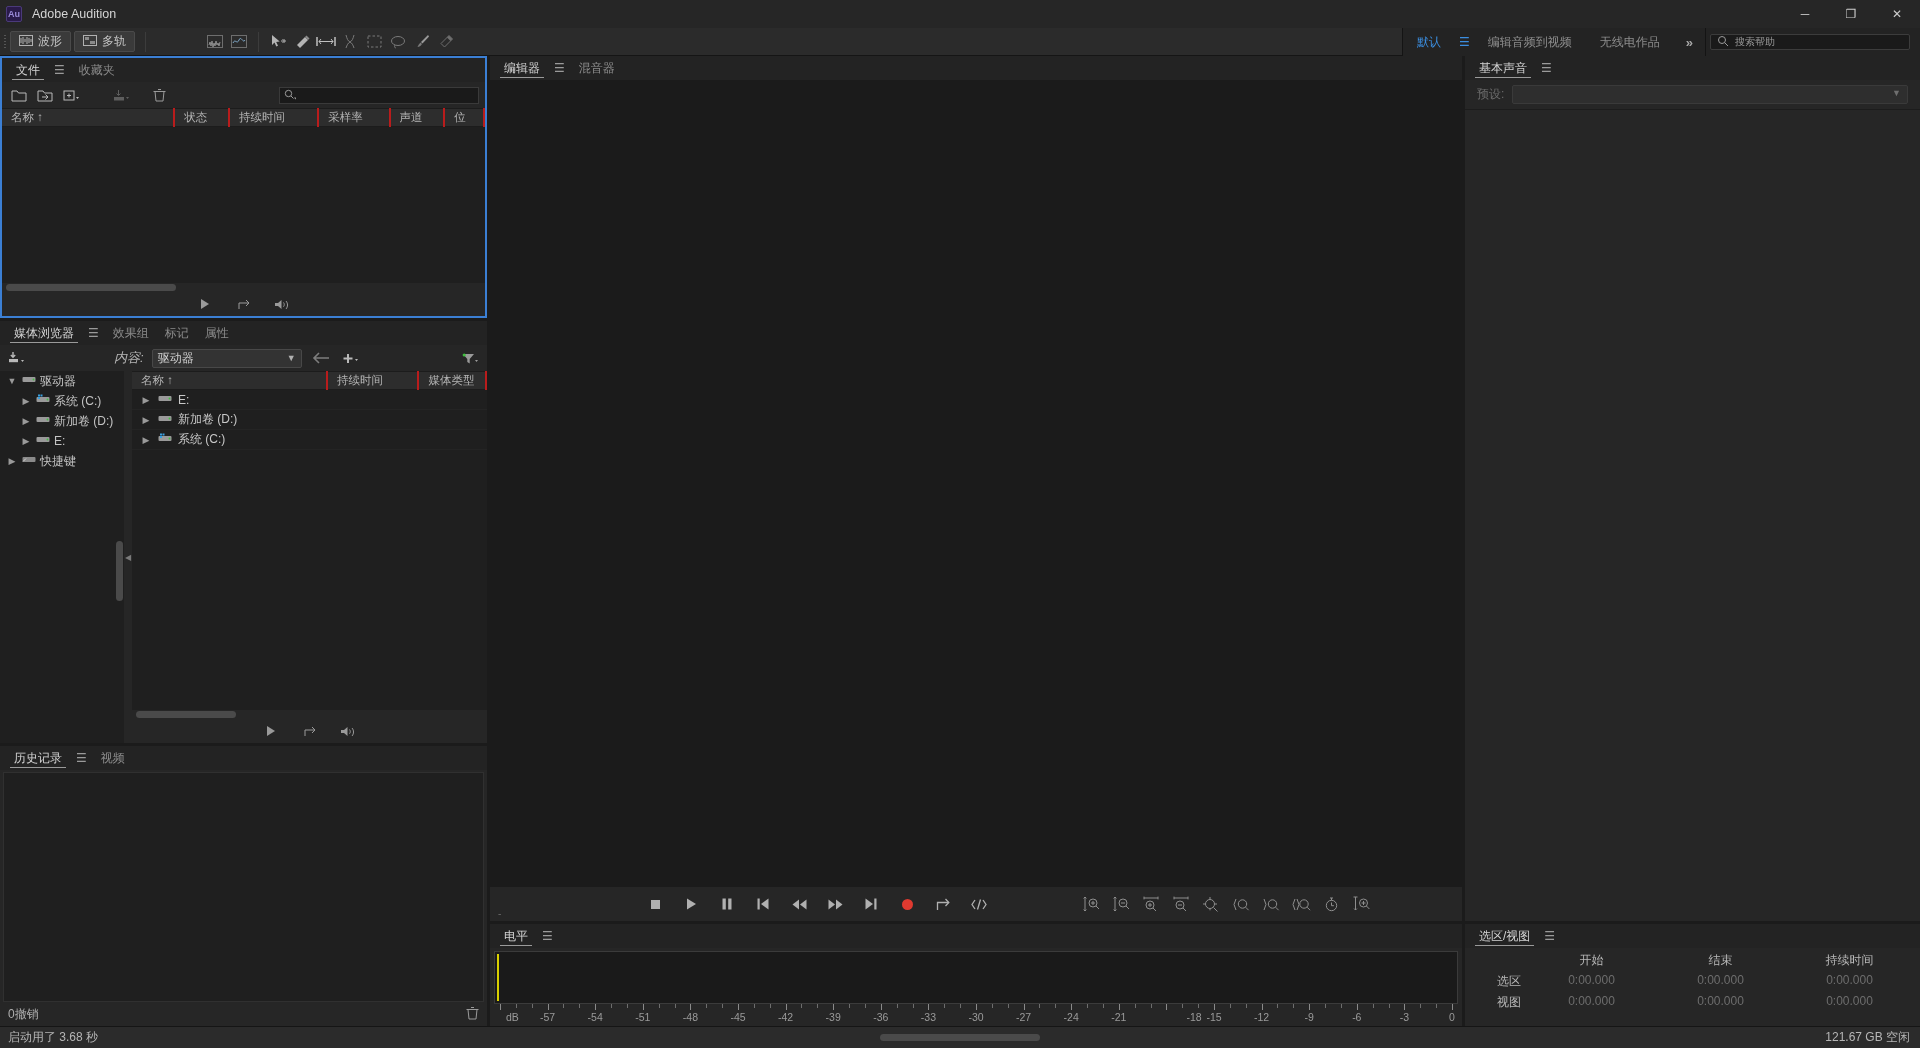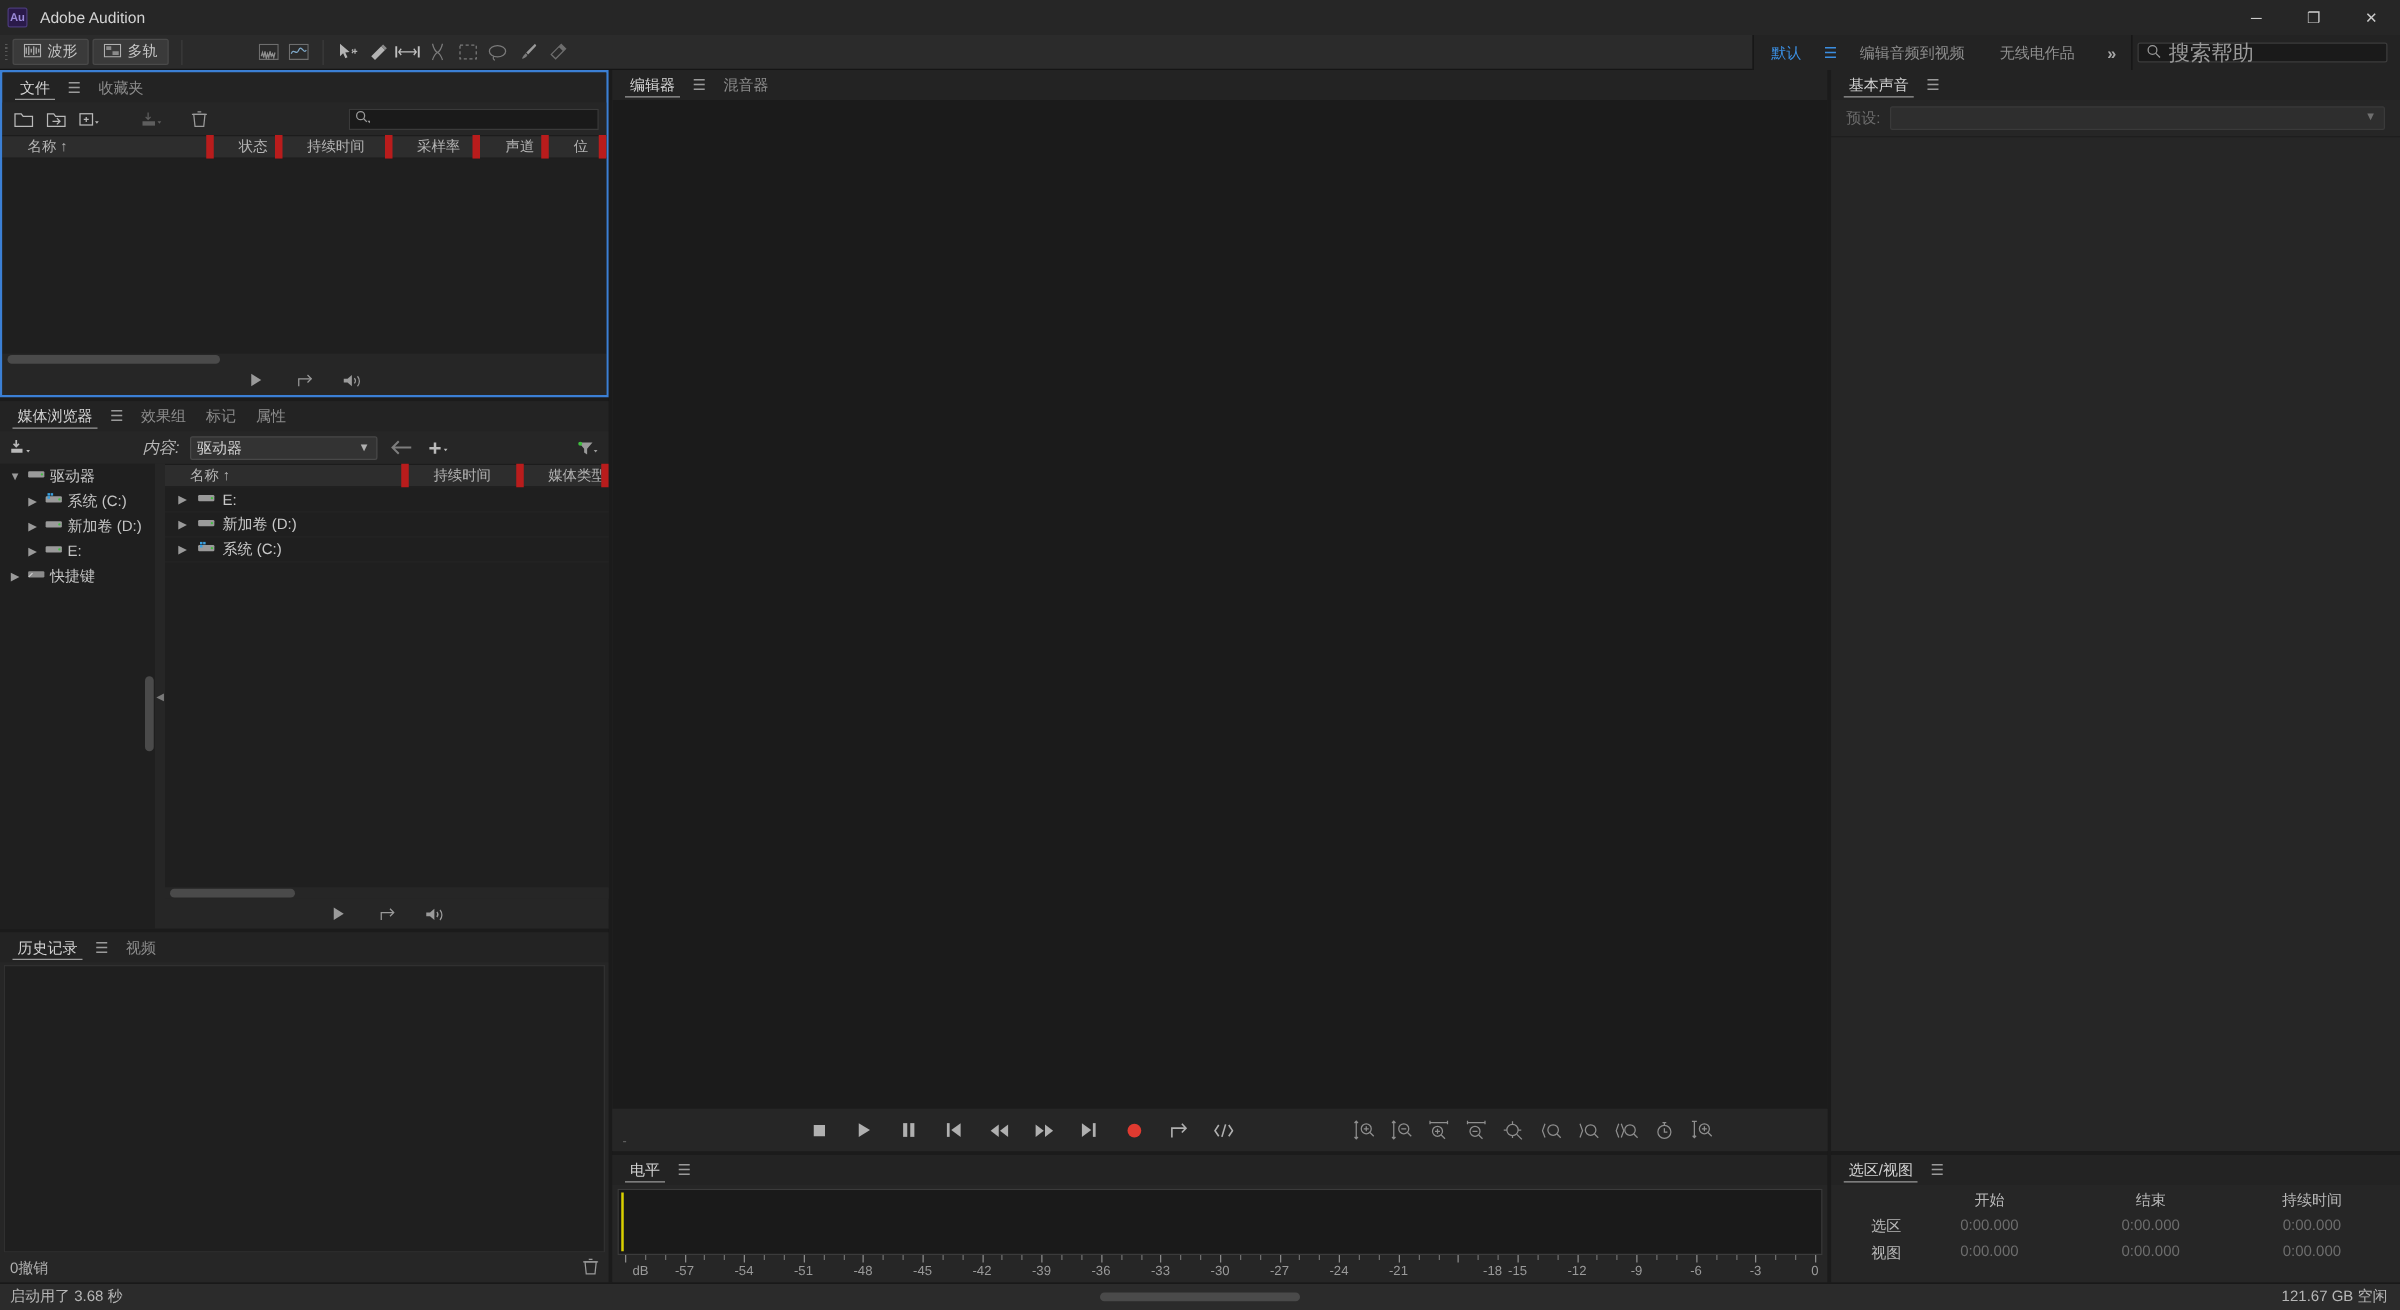--- a/index.html
+++ b/index.html
@@ -65,21 +65,21 @@
     background: #232323;
   }
   .ws-sep { width:1px; height:28px; background:#141414; }
   .ws-item { padding: 0 14px; height:28px; display:flex; align-items:center; font-size:12px; color:#8e8e8e; }
   .ws-item.active { color: #3b8ee0; }
   .ws-menu { color:#3b8ee0; padding:0 4px; font-size:12px; }
   .ws-chev { padding: 0 12px; color:#a8a8a8; font-size:13px; font-weight:bold; }
   .search-help {
     display:flex; align-items:center; gap:6px; width:200px; height:16px; margin:0 10px 0 4px;
     background:#1a1a1a; border:1px solid #3c3c3c; border-radius:2px; padding: 0 6px;
-    color:#9a9a9a; font-size:17px;
+    color:#9a9a9a; font-size:10px;
   }
 
   
   .body { flex: 1 1 auto; display: flex; min-height: 0; background:#1b1b1b; }
 
   .col-left { width: 487px; flex: 0 0 487px; display: flex; flex-direction: column; }
   .col-center { flex: 1 1 auto; display: flex; flex-direction: column; min-width:0; }
   .col-right { width: 455px; flex: 0 0 455px; display: flex; flex-direction: column; }
 
   
@@ -106,21 +106,21 @@
   .fi { width:22px; height:20px; display:flex; align-items:center; justify-content:center; color:#b9b9b9; }
   .fi.dim { color: #5e5e5e; }
   .file-search {
     margin-left: auto; width: 200px; height: 17px; background: #1a1a1a; border:1px solid #3a3a3a;
     display:flex; align-items:center; padding: 0 4px; gap:3px; color:#8a8a8a; font-size:11px;
   }
   .col-head {
     height: 19px; display:flex; align-items:center; background:#2d2d2d; border-top:1px solid #1c1c1c;
     border-bottom:1px solid #1c1c1c; font-size:11.5px; color:#b4b4b4;
   }
-  .ch { padding: 0 20px; border-right: 6px solid #b91c1c; height:19px; display:flex; align-items:center;
+  .ch { padding: 0 9px; border-right: 2px solid #b91c1c; height:19px; display:flex; align-items:center;
         white-space:nowrap; overflow:hidden; }
   .list-area { flex:1 1 auto; background:#1f1f1f; min-height:0; position:relative; }
   .hscroll { height: 9px; background:#262626; position:relative; }
   .hscroll .thumb { position:absolute; top:1px; height:7px; background:#4a4a4a; border-radius:4px; }
   .mini-transport {
     height: 24px; display:flex; align-items:center; justify-content:center; gap: 18px;
     background:#262626; color:#9a9a9a;
   }
   .mini-transport .mi { width:20px; height:18px; display:flex; align-items:center; justify-content:center; }
 

